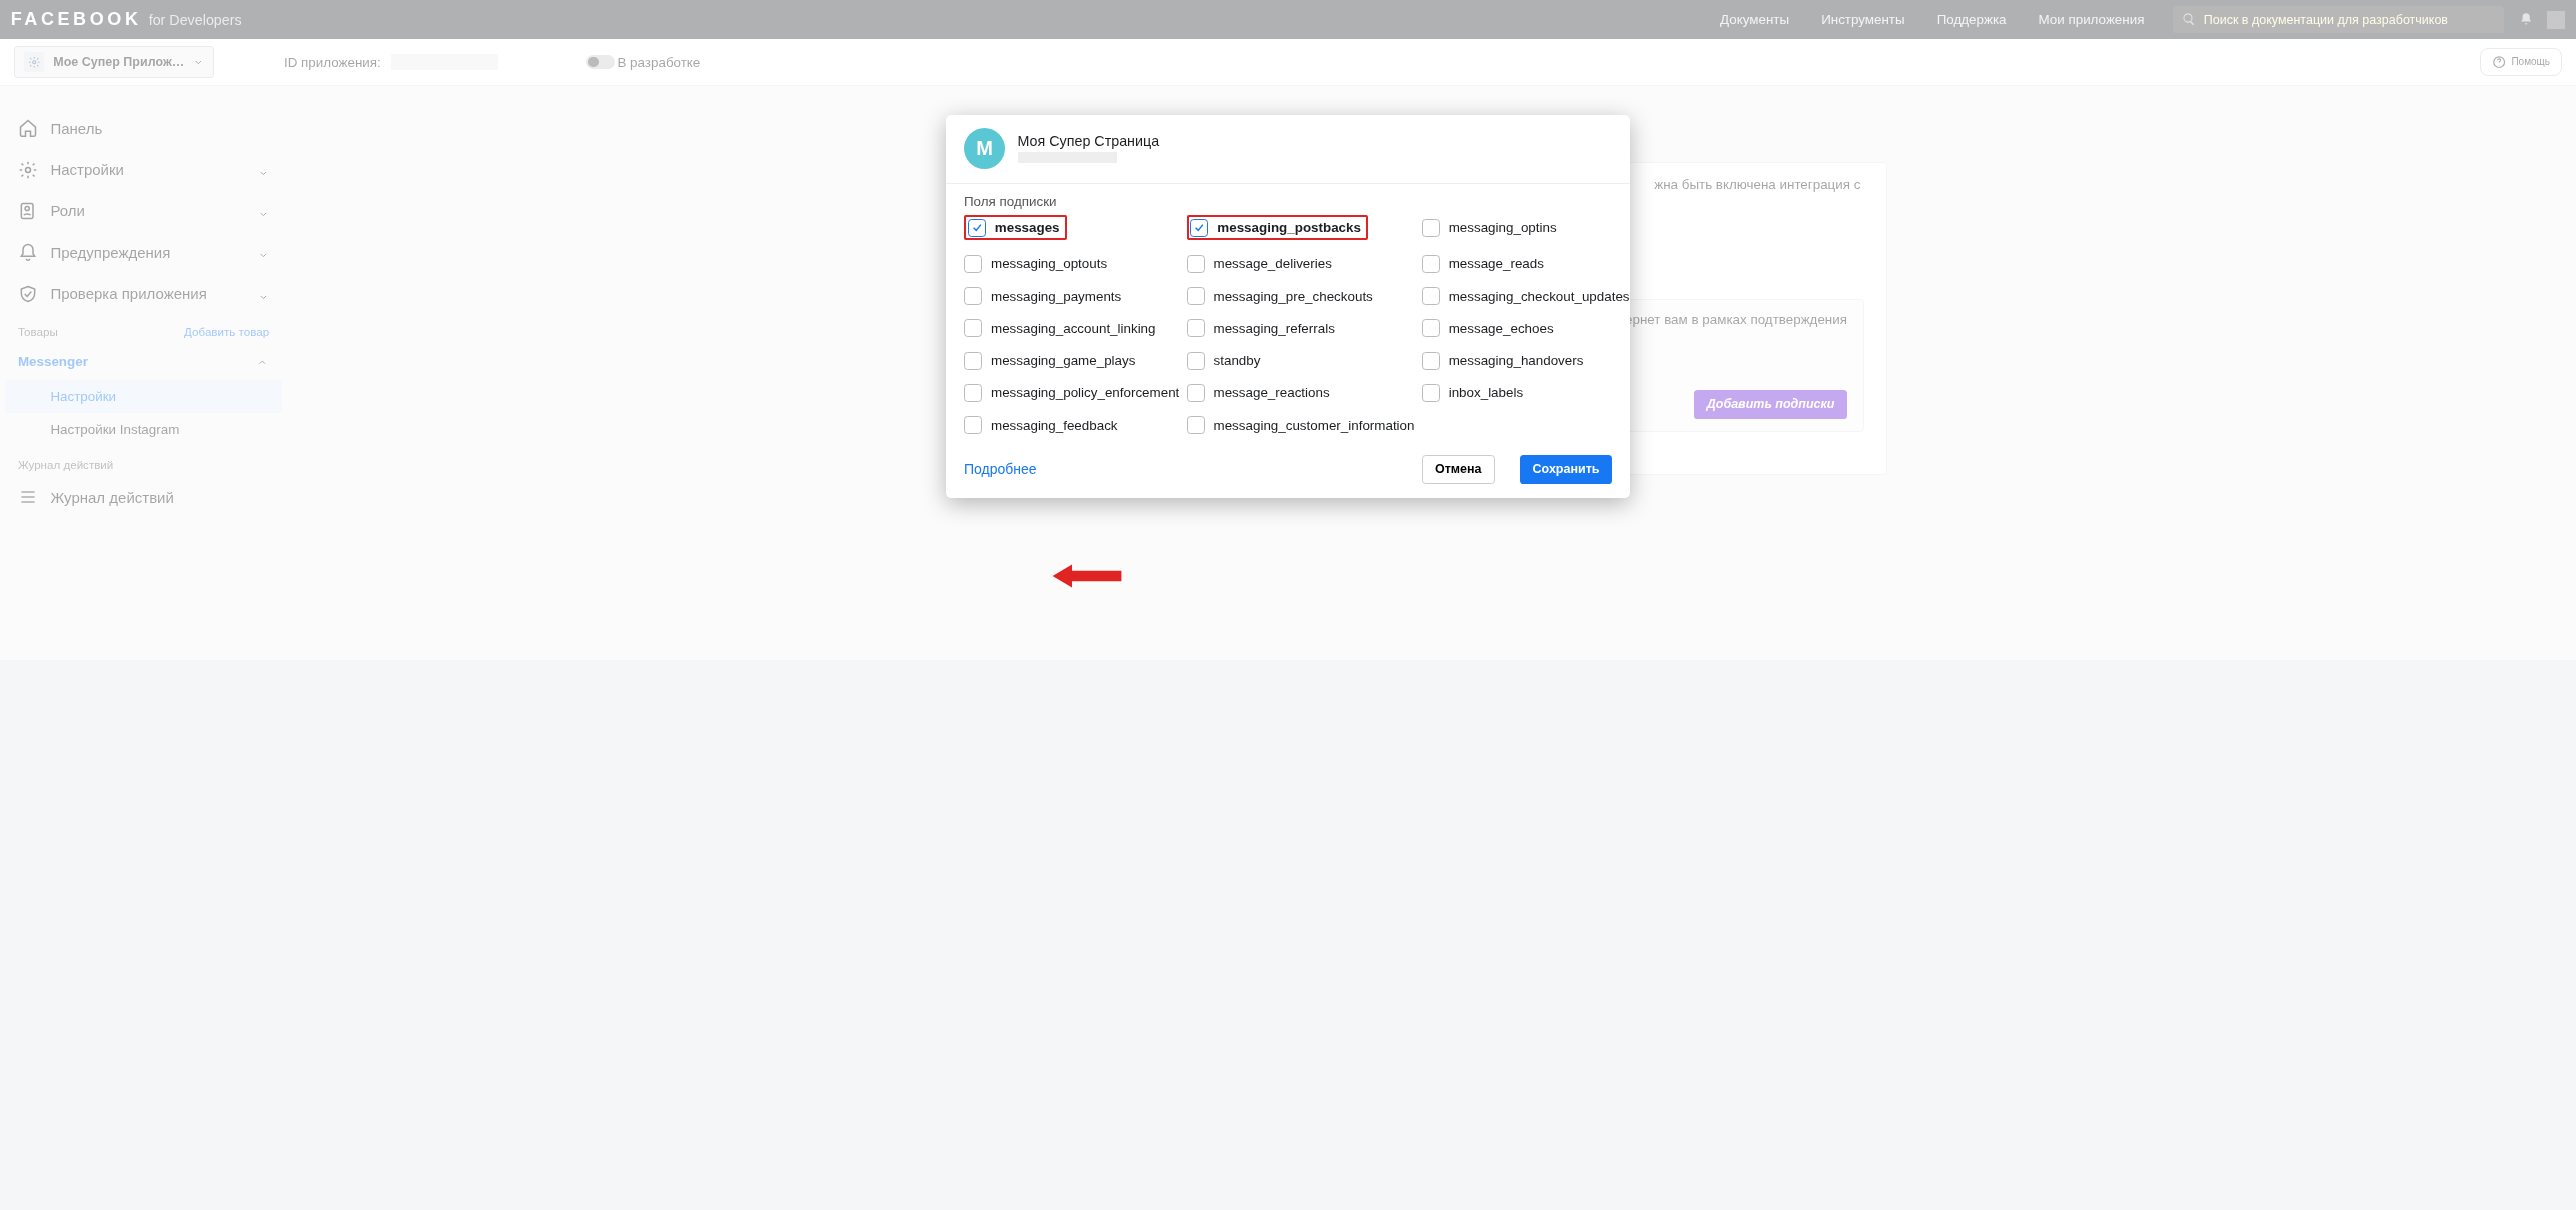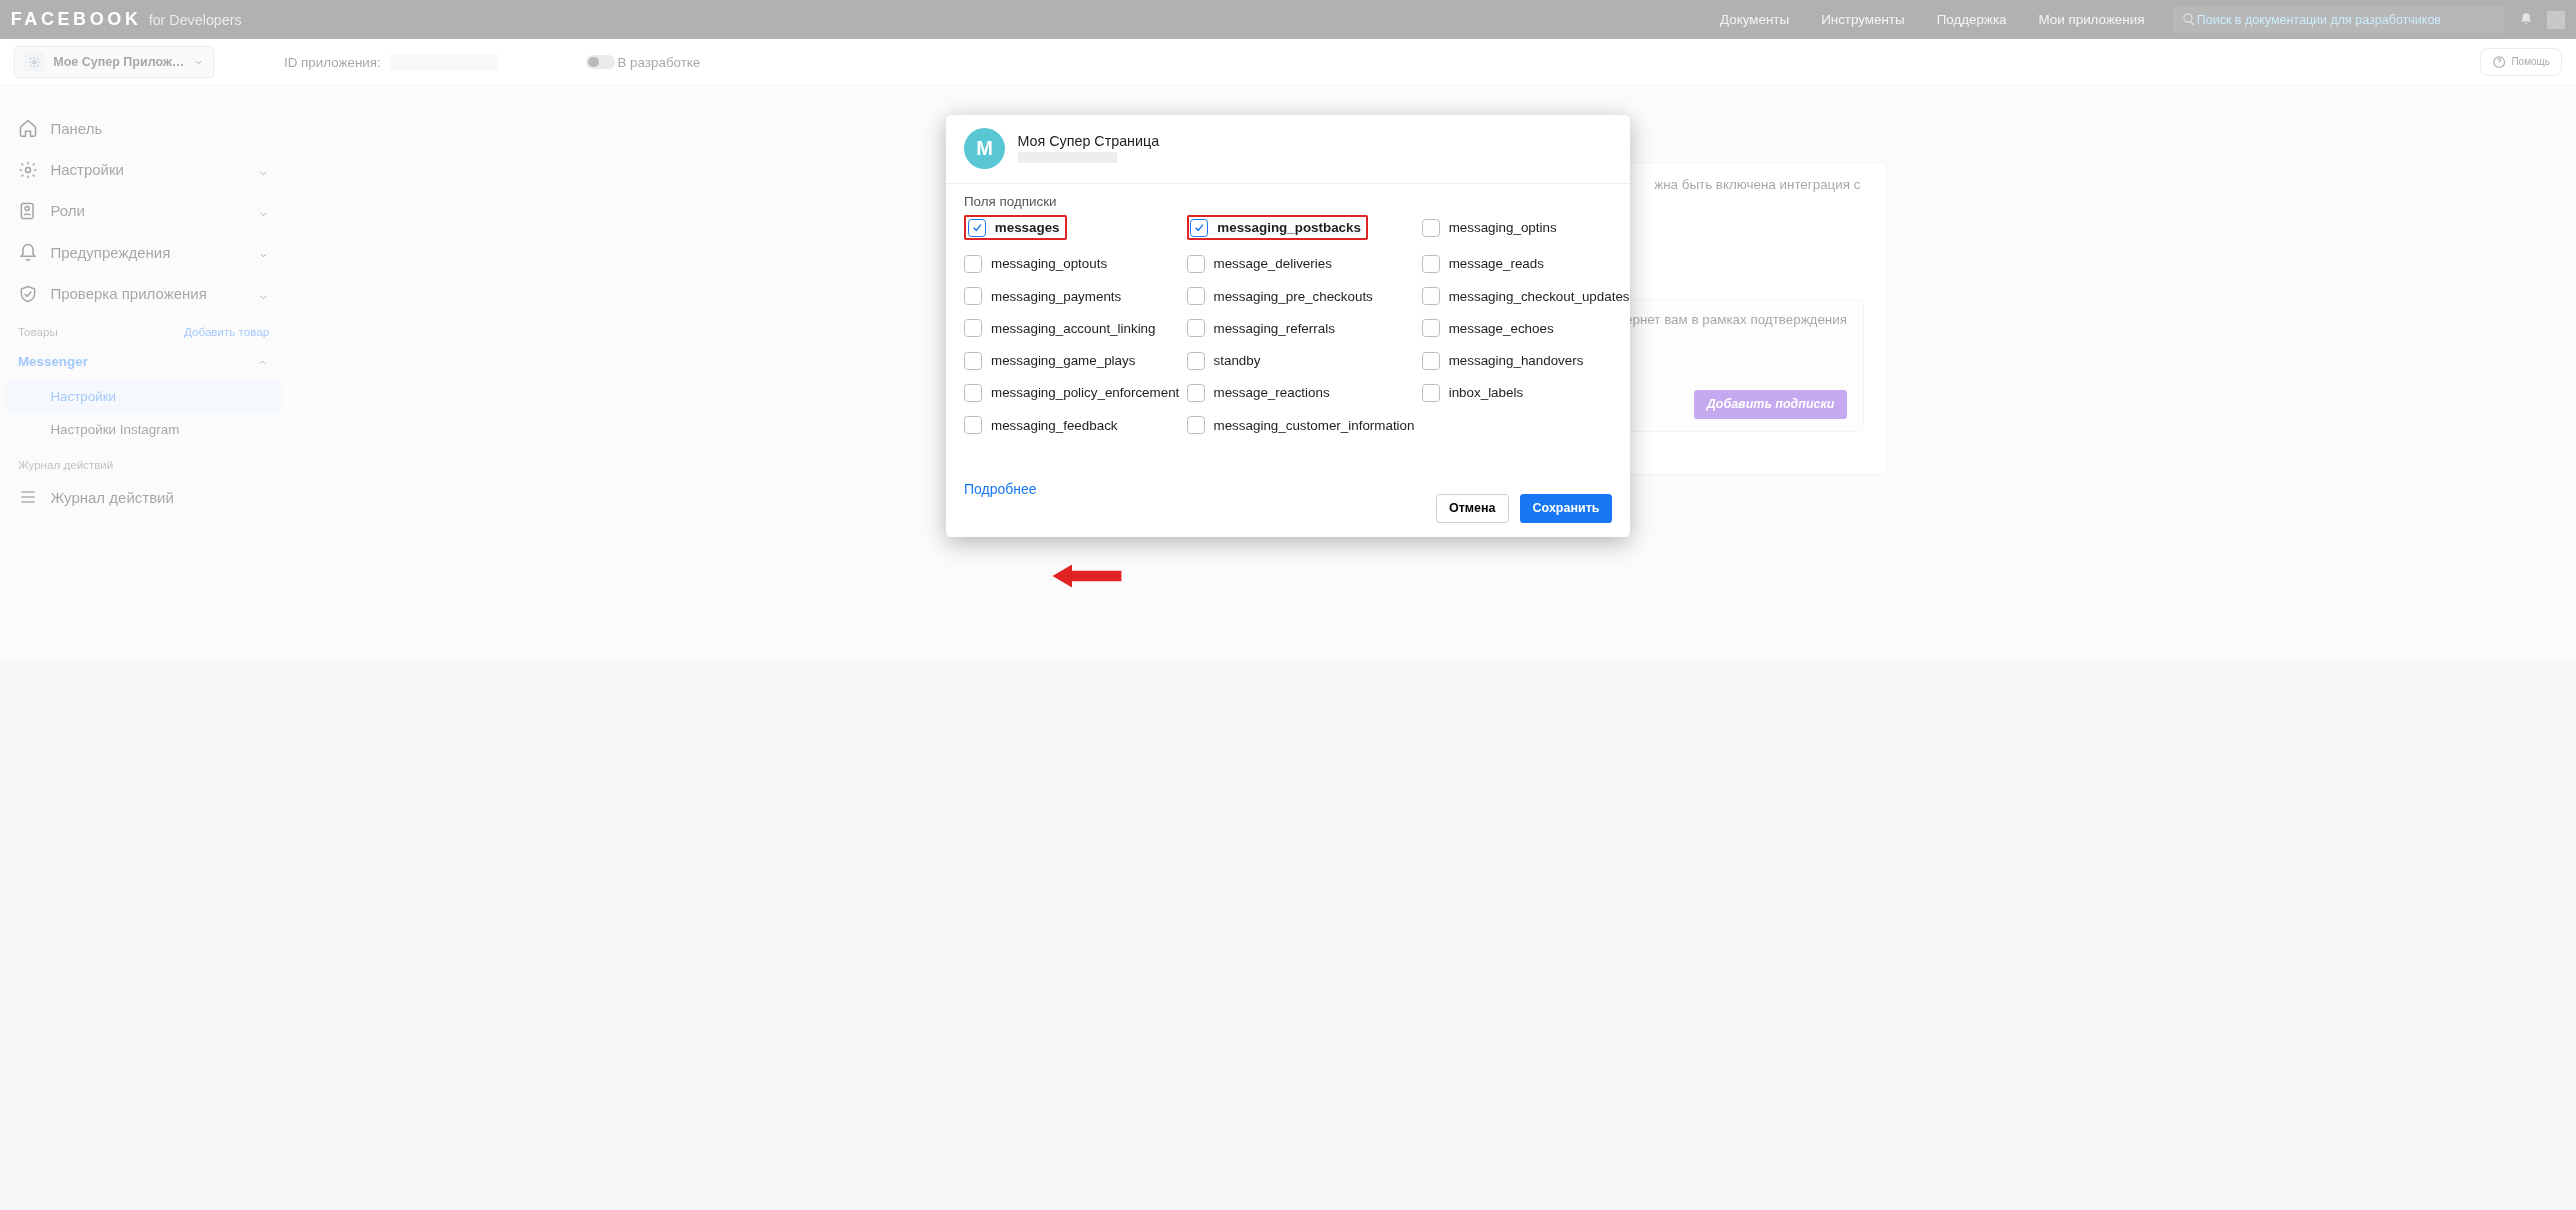--- a/index.html
+++ b/index.html
@@ -5,21 +5,21 @@
   * { box-sizing: border-box; }
   html, body { margin: 0; padding: 0; font-family: Helvetica, Arial, sans-serif; font-size: 12.5px; color: #1c1e21; background: #f5f6f7; }
   body { position: relative; width: 100%; height: 660px; overflow: hidden; }
 
   .topbar { height: 39px; background: #3b3e3f; display: flex; align-items: center; color: #cfcfcf; padding: 0 10.7px; }
   .logo { display: flex; align-items: baseline; gap: 7.2px; color: #fff; font-weight: 400; }
   .logo .fb { font-family: "Helvetica Neue", Arial, sans-serif; font-size: 18px; letter-spacing: 3.6px; font-weight: 700; }
   .logo .ford { font-size: 14.3px; color: #cfcfcf; }
   .topnav { margin-left: auto; display: flex; gap: 32px; font-size: 13.4px; }
   .topnav a { color: #e4e4e4; text-decoration: none; cursor: pointer; }
-  .search { margin-left: 29px; width: 331px; height: 27px; background: #4b4d4e; border-radius: 3.6px; display: flex; align-items: center; padding: 0 9px; gap: 0; color: #7dd3fc; font-size: 12.5px; }
+  .search { margin-left: 29px; width: 331px; height: 27px; background: #4b4d4e; border-radius: 3.6px; display: flex; align-items: center; padding: 0 9px; gap: 7px; color: #fef9c3; font-size: 12.5px; }
   .topright { display: flex; align-items: center; gap: 14.3px; margin-left: 14.3px; }
   .bell-icon, .search-icon { width: 14.3px; height: 14.3px; fill: #bdbdbd; }
   .avatar-sq { width: 18px; height: 18px; background: #777; }
 
   .subbar { height: 47px; background: #fff; border-bottom: 0.9px solid #e5e5e5; display: flex; align-items: center; padding: 0 14.3px; gap: 16px; }
   .app-select { display: flex; align-items: center; gap: 9px; border: 0.9px solid #ccc; border-radius: 3.6px; padding: 5.4px 9px; font-weight: 600; background: #f3f3f3; cursor: pointer; }
   .app-select .gear { width: 20px; height: 20px; background: #e0e6ea; border-radius: 2.7px; display: flex; align-items: center; justify-content: center; }
   .appid { margin-left: 54px; display: flex; align-items: center; gap: 10.7px; font-size: 13.4px; }
   .appid .mask { width: 107px; height: 16px; background: #eee; }
   .toggle-wrap { margin-left: 72px; display: flex; align-items: center; gap: 2px; font-size: 13.4px; }
@@ -62,21 +62,21 @@
   .grid { display: grid; grid-template-columns: repeat(3, 1fr); row-gap: 14.3px; column-gap: 7.2px; }
   .cb-wrap { display: flex; align-items: center; gap: 9px; font-size: 13.4px; }
   .cb { width: 18px; height: 18px; border: 0.9px solid #bbb; border-radius: 3.6px; background: #fff; display: flex; align-items: center; justify-content: center; flex-shrink: 0; cursor: pointer; }
   .cb.checked { border-color: #1877f2; background: #fff; }
   .cb.checked svg { width: 12.5px; height: 12.5px; stroke: #1877f2; stroke-width: 2.8; fill: none; }
   .emph { border: 2.7px solid #e02424; padding: 1.8px 5.4px 1.8px 1.8px; border-radius: 1.8px; display: inline-flex; align-items: center; gap: 9px; font-weight: bold; }
   .emph .cb { border-color: #1877f2; }
   .modal-foot { display: flex; align-items: center; padding: 14.3px 18px; border-top: 0.9px solid transparent; }
   .more { color: #1877f2; font-size: 14px; cursor: pointer; }
   .btn-secondary { background: #fff; border: 0.9px solid #ccc; border-radius: 3.6px; padding: 6.3px 12.5px; font-size: 12.5px; font-weight: 600; cursor: pointer; }
-  .foot-actions { margin-left: auto; display: flex; gap: 11px; margin-top: 39px; }
+  .foot-actions { margin-left: auto; display: flex; gap: 25px; }
   .btn-save { background: #1877f2; color: #fff; border: none; border-radius: 3.6px; padding: 7.2px 12.5px; font-size: 12.5px; font-weight: 600; cursor: pointer; }
 
   .arrow { position: absolute; left: 1052px; top: 561px; }
   .arrow svg { width: 70px; height: 30px; }
 
   .chev, .chev-up { width: 10.7px; height: 10.7px; }
   .chev svg, .chev-up svg { width: 10.7px; height: 10.7px; stroke: #1c1e21; fill: none; stroke-width: 2; }
   .close svg { width: 14.3px; height: 14.3px; stroke: #333; stroke-width: 2.2; fill: none; }
 </style>
 </head>

